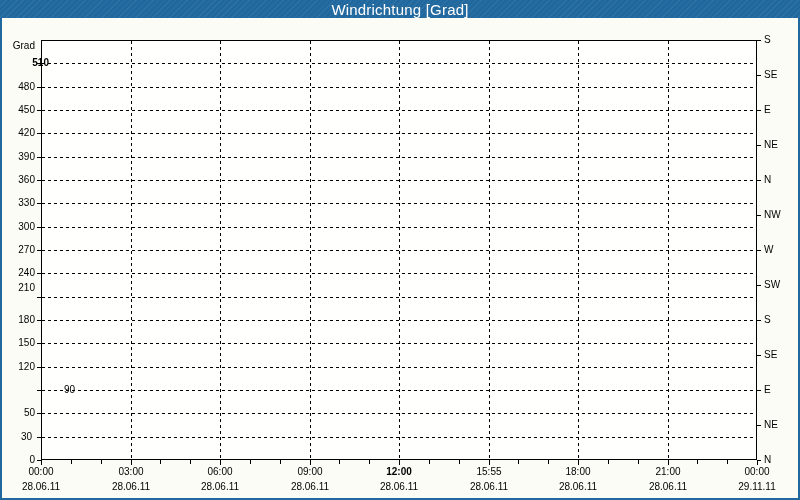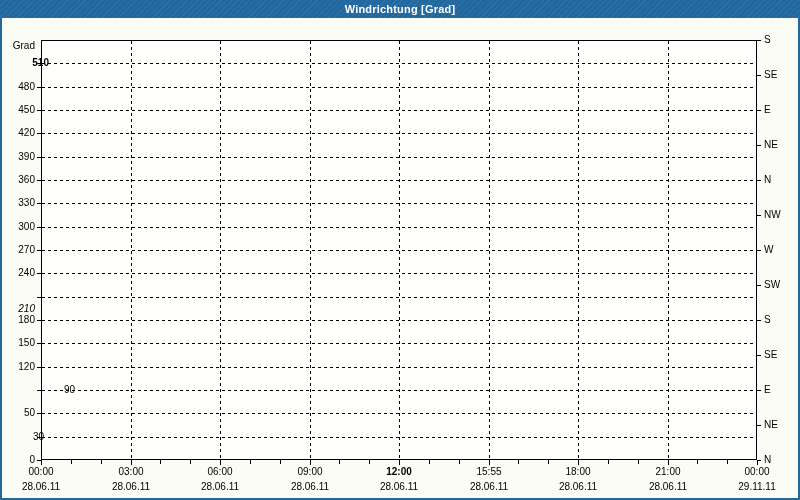--- a/index.html
+++ b/index.html
@@ -8,21 +8,21 @@
     background:#21689e;overflow:hidden;
     font-family:"Liberation Sans",sans-serif;
   }
   .titlebar{
     position:absolute;left:0;top:0;width:800px;height:18px;
     display:flex;align-items:center;justify-content:center;
     background:#21689e;
     background-image:repeating-linear-gradient(135deg,rgba(255,255,255,.06) 0 1px,transparent 1px 4px);
   }
   .titlebar span{
-    color:#ffffff;font-size:11px;font-weight:bold;letter-spacing:.2px;
+    color:#ffffff;font-size:15px;font-weight:normal;letter-spacing:.2px;
   }
   .content{
     position:absolute;left:2px;top:18px;width:796px;height:480px;
     background:#fcfcf6;
   }
   .plot-frame{
     position:absolute;border:1px solid #000;background:#fffffd;
     box-sizing:border-box;
   }
   .hgrid{
@@ -46,39 +46,39 @@
 <div class="window">
   <div class="titlebar">
     <span>Windrichtung [Grad]</span>
   </div>
   <div class="content" id="chart-canvas">
     <div class="plot-frame" id="plot-frame" style="left: 39px; top: 22px; width: 716px; height: 420px;"></div>
   <div class="tick" style="left: 35px; top: 442px; width: 4px; height: 1px;"></div>
       <div class="lbl ylab" style="left: 0px; top: 436px; width: 33px;">0</div>
       <div class="hgrid" style="left: 40px; top: 419px; width: 714px;"></div>
       <div class="tick" style="left: 35px; top: 419px; width: 4px; height: 1px;"></div>
-      <div class="lbl ylab" style="left: 0px; top: 413px; width: 30px; padding-left: 12px;">30</div>
+      <div class="lbl ylab" style="left: 0px; top: 413px; width: 30px;">30</div>
       <div class="hgrid" style="left: 40px; top: 395px; width: 714px;"></div>
       <div class="tick" style="left: 35px; top: 395px; width: 4px; height: 1px;"></div>
       <div class="lbl ylab" style="left: 0px; top: 389px; width: 33px;">50</div>
       <div class="hgrid" style="left: 40px; top: 372px; width: 714px;"></div>
       <div class="tick" style="left: 35px; top: 372px; width: 4px; height: 1px;"></div>
       <div class="lbl ylab" style="left: 0px; top: 366px; width: 33px; margin-left: 40px;">90</div>
       <div class="hgrid" style="left: 40px; top: 349px; width: 714px;"></div>
       <div class="tick" style="left: 35px; top: 349px; width: 4px; height: 1px;"></div>
       <div class="lbl ylab" style="left: 0px; top: 343px; width: 33px;">120</div>
       <div class="hgrid" style="left: 40px; top: 325px; width: 714px;"></div>
       <div class="tick" style="left: 35px; top: 325px; width: 4px; height: 1px;"></div>
       <div class="lbl ylab" style="left: 0px; top: 319px; width: 33px;">150</div>
       <div class="hgrid" style="left: 40px; top: 302px; width: 714px;"></div>
       <div class="tick" style="left: 35px; top: 302px; width: 4px; height: 1px;"></div>
       <div class="lbl ylab" style="left: 0px; top: 296px; width: 33px;">180</div>
       <div class="hgrid" style="left: 40px; top: 279px; width: 714px;"></div>
       <div class="tick" style="left: 35px; top: 279px; width: 4px; height: 1px;"></div>
-      <div class="lbl ylab" style="left: 0px; top: 285px; width: 33px; font-style: italic;">210</div>
+      <div class="lbl ylab" style="left: 0px; top: 264px; width: 33px;">210</div>
       <div class="hgrid" style="left: 40px; top: 255px; width: 714px;"></div>
       <div class="tick" style="left: 35px; top: 255px; width: 4px; height: 1px;"></div>
       <div class="lbl ylab" style="left: 0px; top: 249px; width: 33px;">240</div>
       <div class="hgrid" style="left: 40px; top: 232px; width: 714px;"></div>
       <div class="tick" style="left: 35px; top: 232px; width: 4px; height: 1px;"></div>
       <div class="lbl ylab" style="left: 0px; top: 226px; width: 33px;">270</div>
       <div class="hgrid" style="left: 40px; top: 209px; width: 714px;"></div>
       <div class="tick" style="left: 35px; top: 209px; width: 4px; height: 1px;"></div>
       <div class="lbl ylab" style="left: 0px; top: 203px; width: 33px;">300</div>
       <div class="hgrid" style="left: 40px; top: 185px; width: 714px;"></div>

